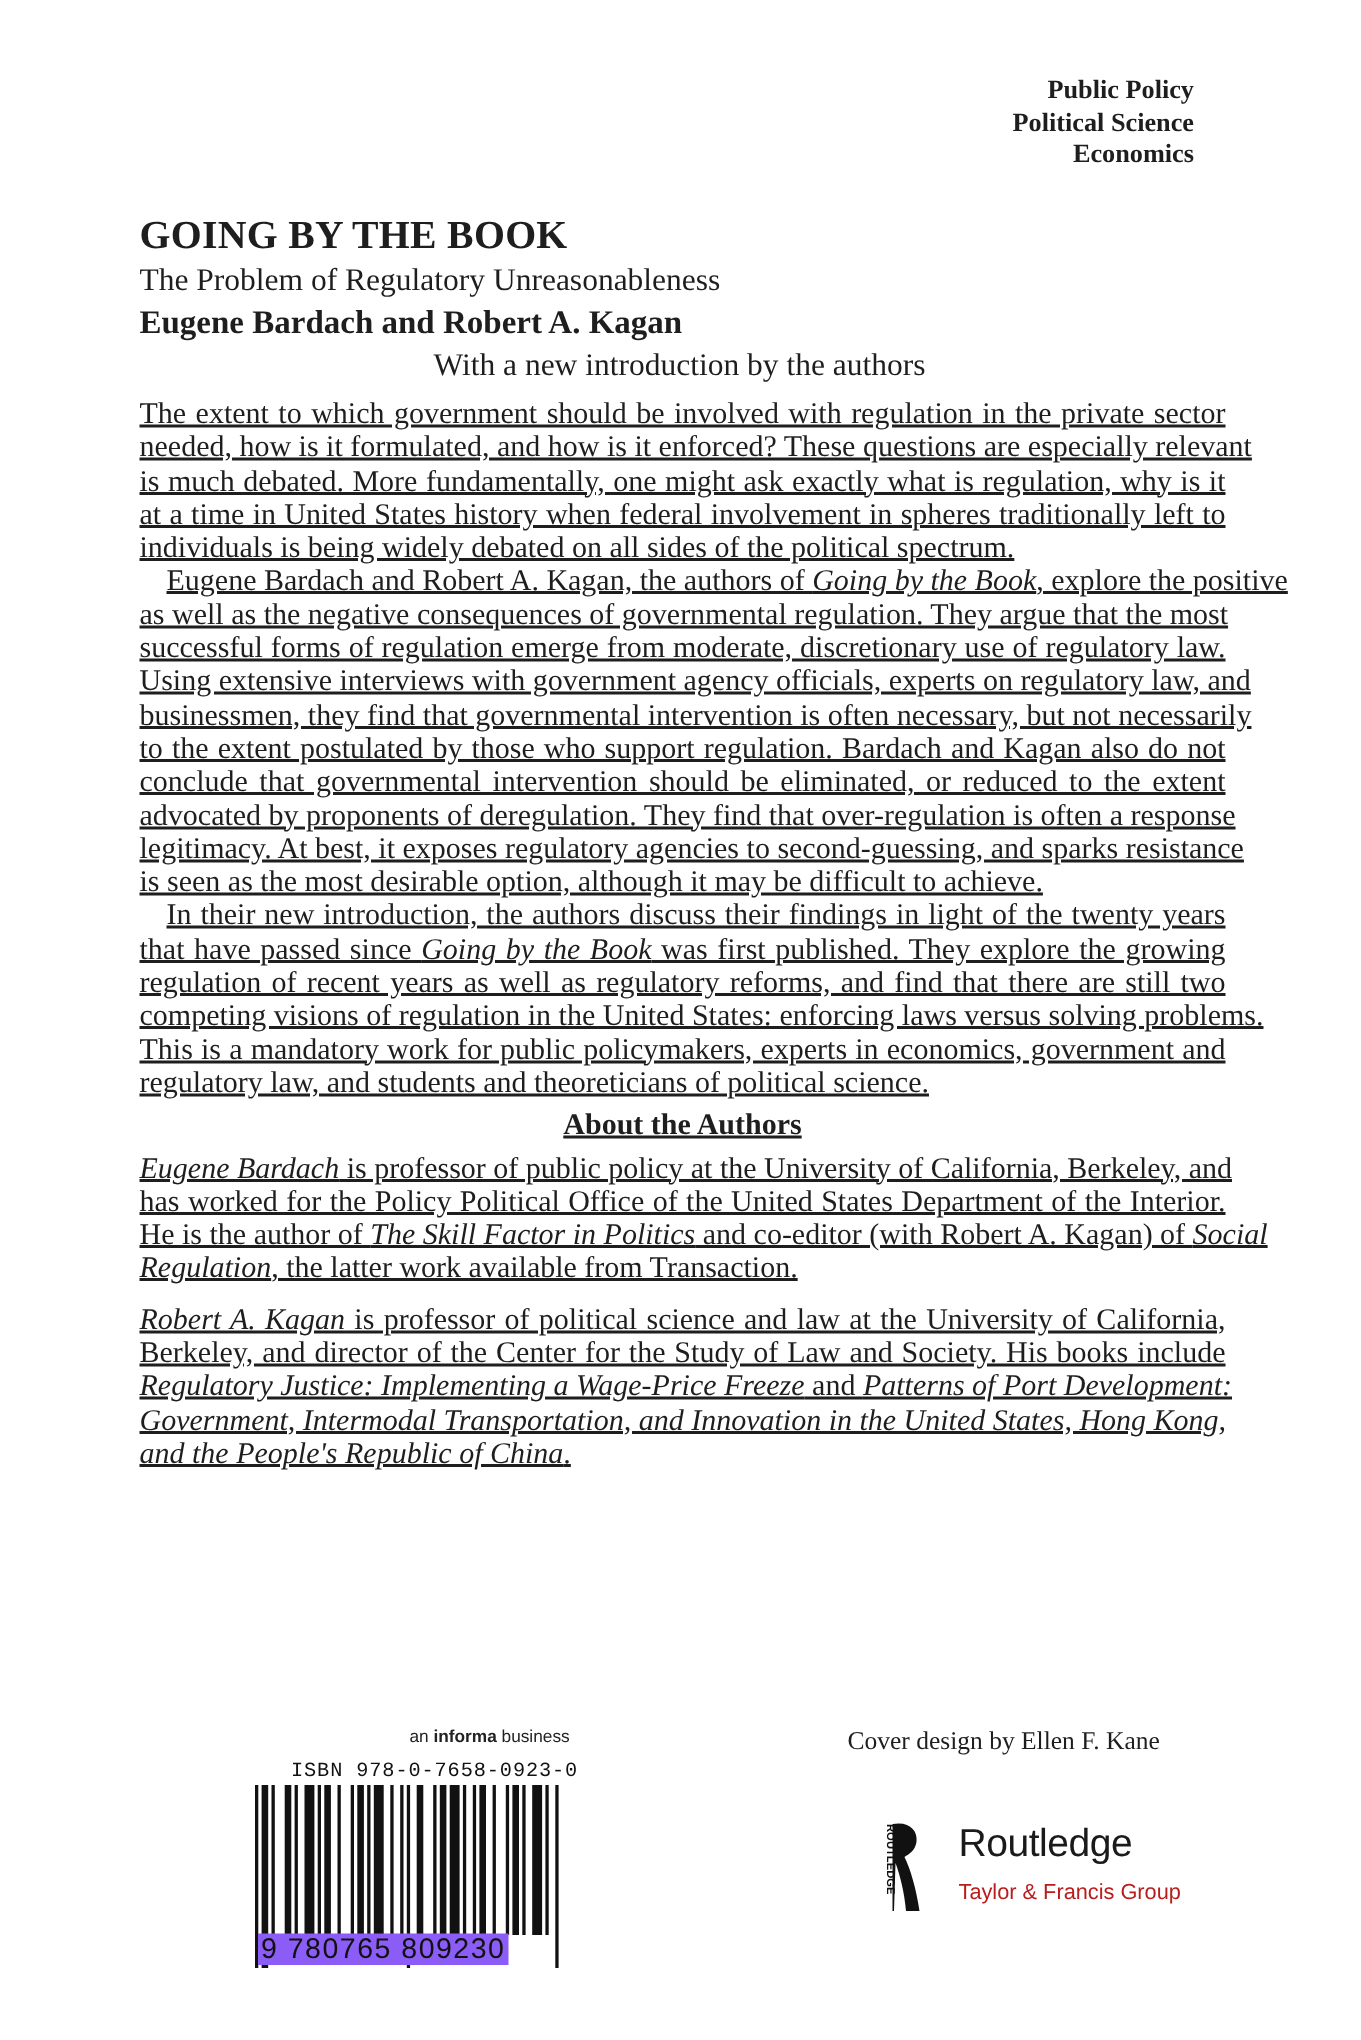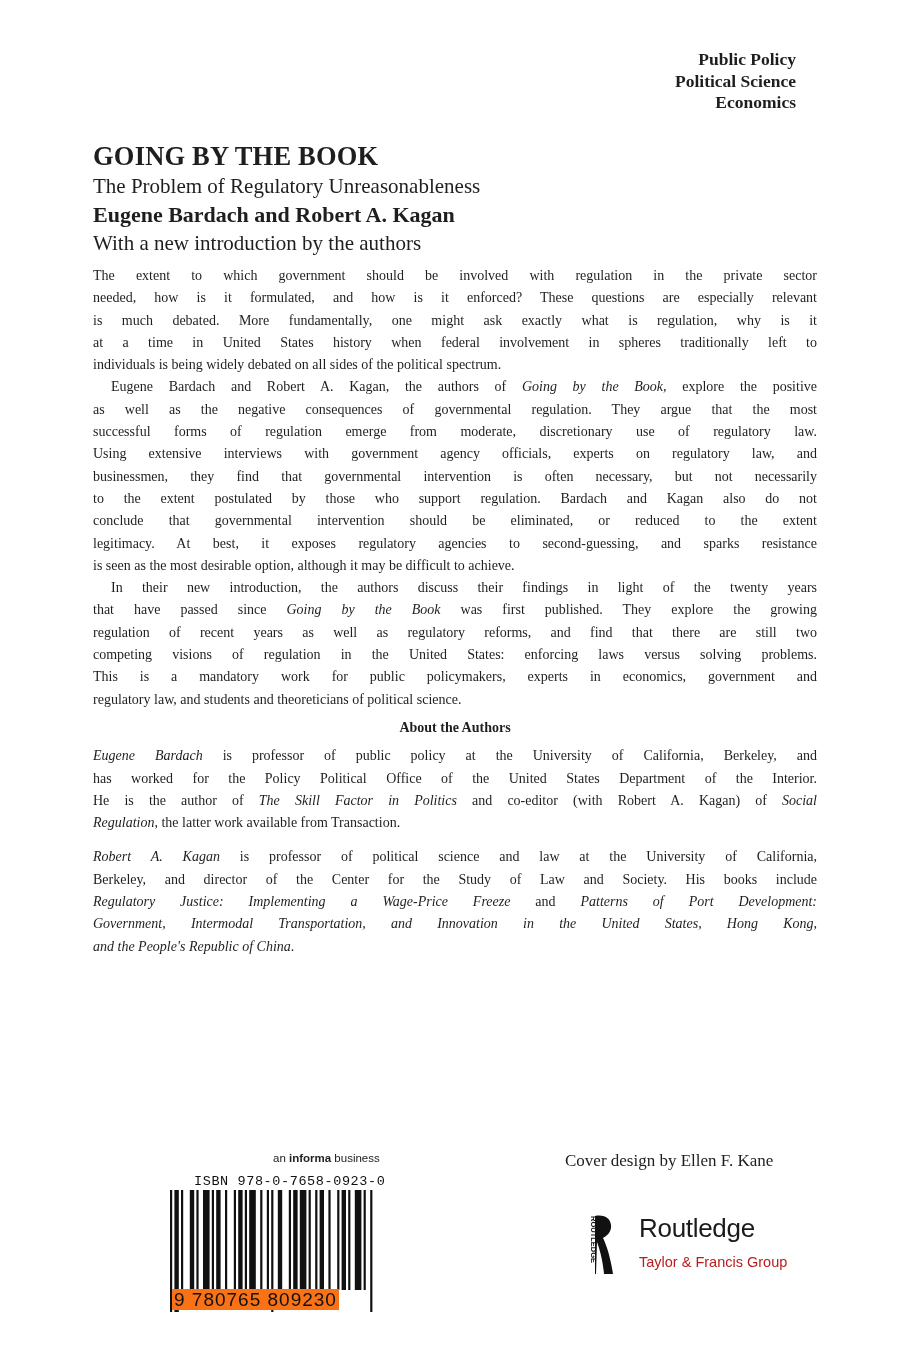--- a/index.html
+++ b/index.html
@@ -7,24 +7,24 @@
          font-family: "Liberation Serif", "DejaVu Serif", serif; color: #1e1e1e; }
 
   .subjects { position: absolute; top: 49px; right: 111px; text-align: right;
               font-weight: bold; font-size: 17.5px; line-height: 21.5px; }
   .subjects div { white-space: nowrap; }
 
   .header { position: absolute; left: 93px; top: 140px; width: 720px; }
   .title { font-weight: bold; font-size: 26.5px; line-height: 32px; letter-spacing: 0.2px; }
   .subtitle { font-size: 21px; line-height: 29px; }
   .authors { font-weight: bold; font-size: 22px; line-height: 28px; }
-  .intro-note { font-size: 21px; line-height: 28px; }
+  .intro-note { font-size: 21px; line-height: 28px; text-align: center; }
 
   .body { position: absolute; left: 93px; top: 265px; width: 724px;
-          font-size: 14px; line-height: 22.3px; text-align: justify; }
+          font-size: 20px; line-height: 22.3px; text-align: justify; text-decoration: underline; }
   .body p { margin: 0; }
   .body .ln { display: block; text-align: justify; text-align-last: justify; white-space: nowrap; }
   .body .ln.last { text-align-last: left; }
   .about-heading { text-align: center; font-weight: bold; margin: 6px 0 6px 0; }
   .bio { margin-top: 0; }
   .bio + .bio { margin-top: 12px; }
 
   .informa { position: absolute; left: 273px; top: 1152px; font-family: "Liberation Sans", sans-serif;
              font-size: 11.5px; color: #222; }
   .informa b { font-weight: bold; }
@@ -68,20 +68,21 @@
     <span class="ln last">individuals is being widely debated on all sides of the political spectrum.</span>
   </p>
   <p>
     <span class="ln" style="padding-left:18px"><span>Eugene Bardach and Robert A. Kagan, the authors of </span><i>Going by the Book</i><span>, explore the positive</span></span>
     <span class="ln">as well as the negative consequences of governmental regulation. They argue that the most</span>
     <span class="ln">successful forms of regulation emerge from moderate, discretionary use of regulatory law.</span>
     <span class="ln">Using extensive interviews with government agency officials, experts on regulatory law, and</span>
     <span class="ln">businessmen, they find that governmental intervention is often necessary, but not necessarily</span>
     <span class="ln">to the extent postulated by those who support regulation. Bardach and Kagan also do not</span>
     <span class="ln">conclude that governmental intervention should be eliminated, or reduced to the extent</span>
+    <span class="ln">advocated by proponents of deregulation. They find that over-regulation is often a response</span>
     <span class="ln">legitimacy. At best, it exposes regulatory agencies to second-guessing, and sparks resistance</span>
     <span class="ln last">is seen as the most desirable option, although it may be difficult to achieve.</span>
   </p>
   <p>
     <span class="ln" style="padding-left:18px">In their new introduction, the authors discuss their findings in light of the twenty years</span>
     <span class="ln"><span>that have passed since </span><i>Going by the Book</i><span> was first published. They explore the growing</span></span>
     <span class="ln">regulation of recent years as well as regulatory reforms, and find that there are still two</span>
     <span class="ln">competing visions of regulation in the United States: enforcing laws versus solving problems.</span>
     <span class="ln">This is a mandatory work for public policymakers, experts in economics, government and</span>
     <span class="ln last">regulatory law, and students and theoreticians of political science.</span>
@@ -133,21 +134,21 @@
     <rect x="149.6" y="0" width="4.4" height="100" fill="#111"></rect>
     <rect x="158.4" y="0" width="2.2" height="100" fill="#111"></rect>
     <rect x="167.2" y="0" width="2.2" height="100" fill="#111"></rect>
     <rect x="171.6" y="0" width="4.4" height="100" fill="#111"></rect>
     <rect x="178.2" y="0" width="2.2" height="100" fill="#111"></rect>
     <rect x="184.8" y="0" width="6.6" height="100" fill="#111"></rect>
     <rect x="193.6" y="0" width="2.2" height="100" fill="#111"></rect>
     <rect x="200.2" y="0" width="2.2" height="122" fill="#111"></rect>
   </svg>
 <div class="barcode-digits">
-  <span style="background:#f97316;padding:0 2px;">9 780765 809230</span>
+  <span style="background:#8b5cf6;padding:0 2px;">9 780765 809230</span>
 </div>
 
 <div class="cover-credit">Cover design by Ellen F. Kane</div>
 
 <svg class="routledge-logo" viewBox="0 0 30 62">
   <text x="0" y="0" transform="translate(7,2) rotate(90)" font-family="Liberation Sans, sans-serif" font-weight="bold" font-size="7.5" fill="#111">ROUTLEDGE</text>
   <path d="M11 2 C22 0 28 6 27 14 C26 20 22 22 19 24 C23 32 27 46 29 60 L20 60 C19 48 16 36 13 28 L12 60 L11 60 Z" fill="#111"></path>
 </svg>
 <div class="routledge-name">Routledge</div>
 <div class="routledge-group">Taylor &amp; Francis Group</div>

